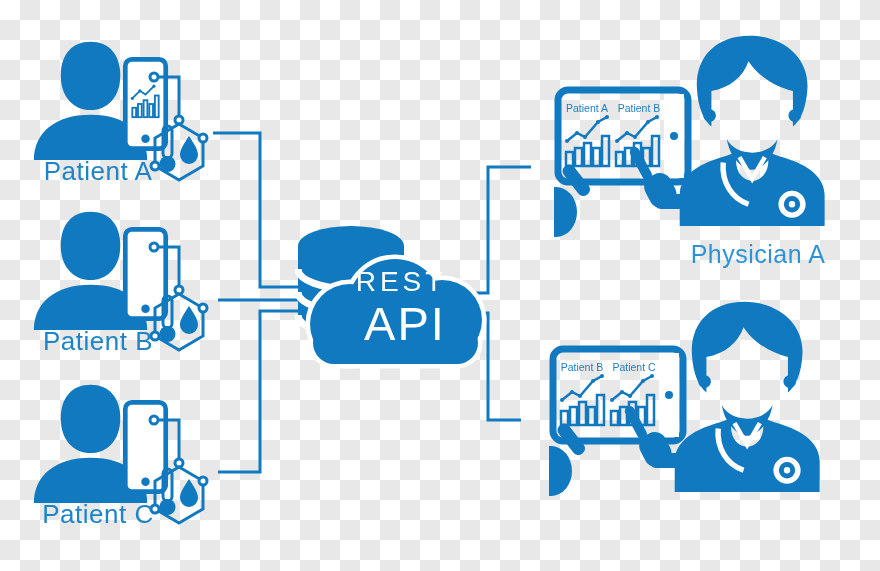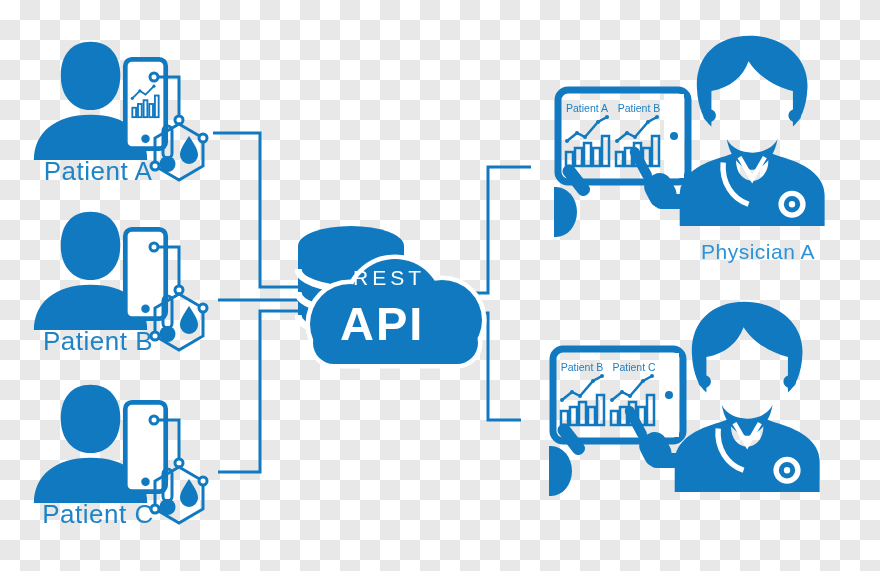--- a/index.html
+++ b/index.html
@@ -21,33 +21,33 @@
   .fw{fill:#fff;}
   .st{stroke:var(--primary);fill:none;}
   .stf{stroke:var(--primary);fill:#fff;}
   .stw{stroke:#fff;fill:none;}
   .patient-label{
     position:absolute;width:150px;text-align:center;
     font-size:26px;color:var(--label);letter-spacing:.5px;white-space:nowrap;
   }
   .fig-label{
     position:absolute;width:220px;text-align:center;
-    font-size:21px;color:var(--physician-label);letter-spacing:.5px;white-space:nowrap;
+    font-size:25px;color:var(--physician-label);letter-spacing:.5px;white-space:nowrap;
   }
   .tab-label{
     position:absolute;width:54px;text-align:center;
     font-size:10.5px;color:var(--tablet-label);white-space:nowrap;
   }
   .cloud-line1{
-    position:absolute;left:324px;top:266px;width:130px;text-align:center;
-    font-size:21px;font-weight:300;letter-spacing:4px;color:#fff;
+    position:absolute;left:336px;top:266px;width:130px;text-align:center;
+    font-size:28px;font-weight:300;letter-spacing:4px;color:#fff;
   }
   .cloud-line2{
-    position:absolute;left:340px;top:296px;width:130px;text-align:left;
-    font-size:47px;font-weight:700;letter-spacing:2px;color:#fff;
+    position:absolute;left:340px;top:296px;width:130px;text-align:center;
+    font-size:47px;font-weight:400;letter-spacing:2px;color:#fff;
   }
 </style>
 </head>
 <body>
 
 <div class="canvas">
 
   <svg class="abs" style="left:0;top:0" width="880" height="571">
     <path class="st" stroke-width="3" d="M213,133 H260 V287 H347"></path>
     <path class="st" stroke-width="3" d="M218,300 H347"></path>

